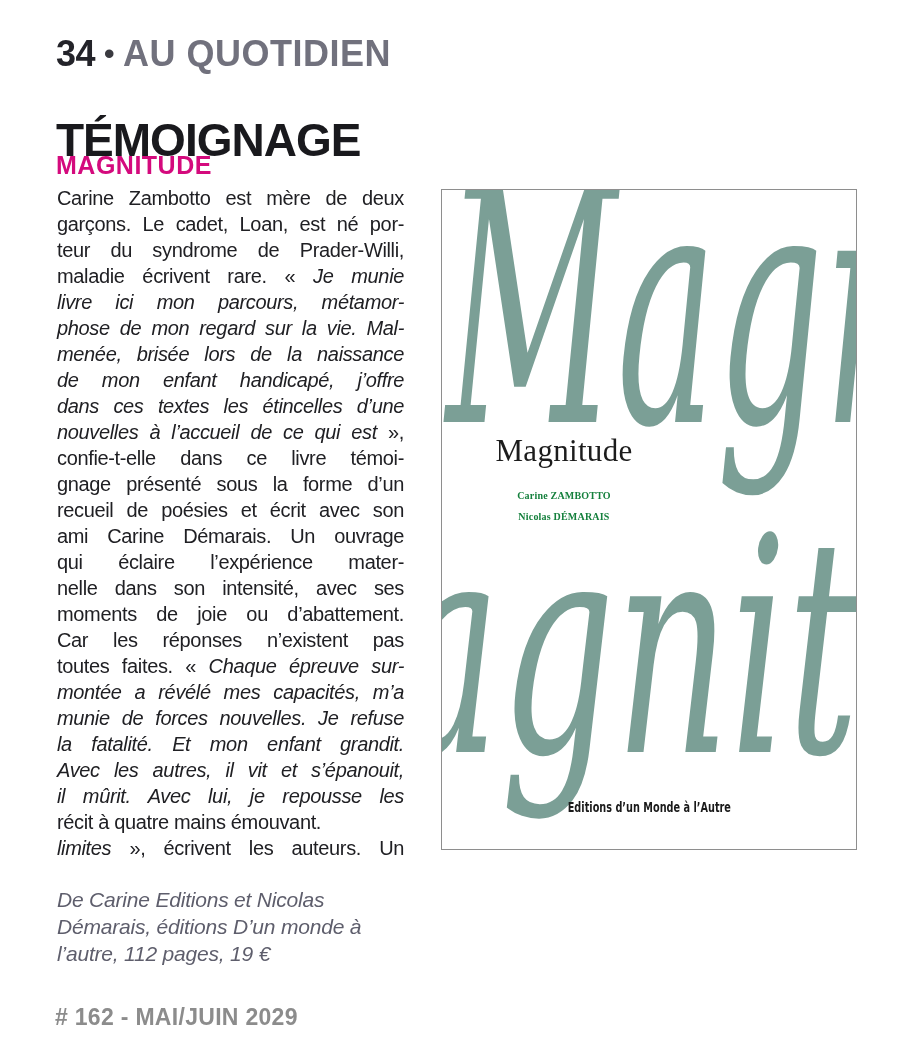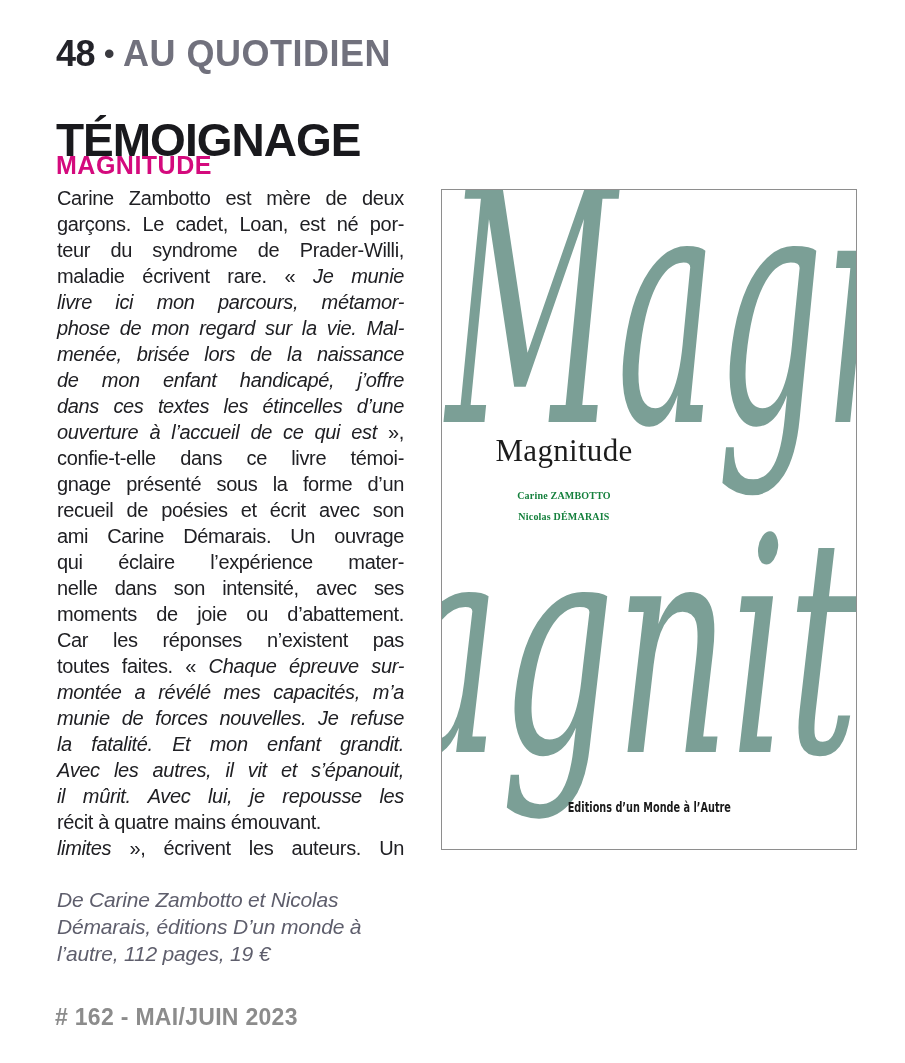--- a/index.html
+++ b/index.html
@@ -159,62 +159,62 @@
     transform-origin: center;
     white-space: nowrap;
   }
 </style>
 </head>
 <body>
 
 <div class="page">
 
   <div class="header">
-    <span class="pg">48</span><span class="sep">•</span><span class="section">AU QUOTIDIEN</span>
+    <span class="pg">34</span><span class="sep">•</span><span class="section">AU QUOTIDIEN</span>
   </div>
 
   <h1 class="title">TÉMOIGNAGE</h1>
   <h2 class="subtitle">MAGNITUDE</h2>
 
   <div class="body-col">
       <div class="body-line"><span>Carine Zambotto est mère de deux</span></div>
       <div class="body-line"><span>garçons. Le cadet, Loan, est né por-</span></div>
       <div class="body-line"><span>teur du syndrome de Prader-Willi,</span></div>
       <div class="body-line"><span>maladie écrivent rare. « </span><span class="it">Je munie</span></div>
       <div class="body-line"><span class="it">livre ici mon parcours, métamor-</span></div>
       <div class="body-line"><span class="it">phose de mon regard sur la vie. Mal-</span></div>
       <div class="body-line"><span class="it">menée, brisée lors de la naissance</span></div>
       <div class="body-line"><span class="it">de mon enfant handicapé, j’offre</span></div>
       <div class="body-line"><span class="it">dans ces textes les étincelles d’une</span></div>
-      <div class="body-line"><span class="it">ouverture à l’accueil de ce qui est</span><span> »,</span></div>
+      <div class="body-line"><span class="it">nouvelles à l’accueil de ce qui est</span><span> »,</span></div>
       <div class="body-line"><span>confie-t-elle dans ce livre témoi-</span></div>
       <div class="body-line"><span>gnage présenté sous la forme d’un</span></div>
       <div class="body-line"><span>recueil de poésies et écrit avec son</span></div>
       <div class="body-line"><span>ami Carine Démarais. Un ouvrage</span></div>
       <div class="body-line"><span>qui éclaire l’expérience mater-</span></div>
       <div class="body-line"><span>nelle dans son intensité, avec ses</span></div>
       <div class="body-line"><span>moments de joie ou d’abattement.</span></div>
       <div class="body-line"><span>Car les réponses n’existent pas</span></div>
       <div class="body-line"><span>toutes faites. « </span><span class="it">Chaque épreuve sur-</span></div>
       <div class="body-line"><span class="it">montée a révélé mes capacités, m’a</span></div>
       <div class="body-line"><span class="it">munie de forces nouvelles. Je refuse</span></div>
       <div class="body-line"><span class="it">la fatalité. Et mon enfant grandit.</span></div>
       <div class="body-line"><span class="it">Avec les autres, il vit et s’épanouit,</span></div>
       <div class="body-line"><span class="it">il mûrit. Avec lui, je repousse les</span></div>
       <div class="body-line last"><span>récit à quatre mains émouvant.</span></div>
       <div class="body-line"><span class="it">limites</span><span> », écrivent les auteurs. Un</span></div>
     </div>
 
   <div class="credit">
-      <div class="credit-line">De Carine Zambotto et Nicolas</div>
+      <div class="credit-line">De Carine Editions et Nicolas</div>
       <div class="credit-line">Démarais, éditions D’un monde à</div>
       <div class="credit-line">l’autre, 112 pages, 19 €</div>
     </div>
 
-  <div class="issue"># 162 - MAI/JUIN 2023</div>
+  <div class="issue"># 162 - MAI/JUIN 2029</div>
 
   <div class="cover">
     <svg width="415" height="660" viewBox="0 0 415 660" aria-hidden="true">
       <text class="script s1" x="4" y="232" textLength="485" lengthAdjust="spacingAndGlyphs">Magn</text>
       <text class="script s2" x="-48" y="562" textLength="580" lengthAdjust="spacingAndGlyphs">agnitu</text>
     </svg>
     <div class="cover-center">
       <div class="cover-title">Magnitude</div>
       <div class="cover-authors">
           <div class="author-line">Carine ZAMBOTTO</div>

